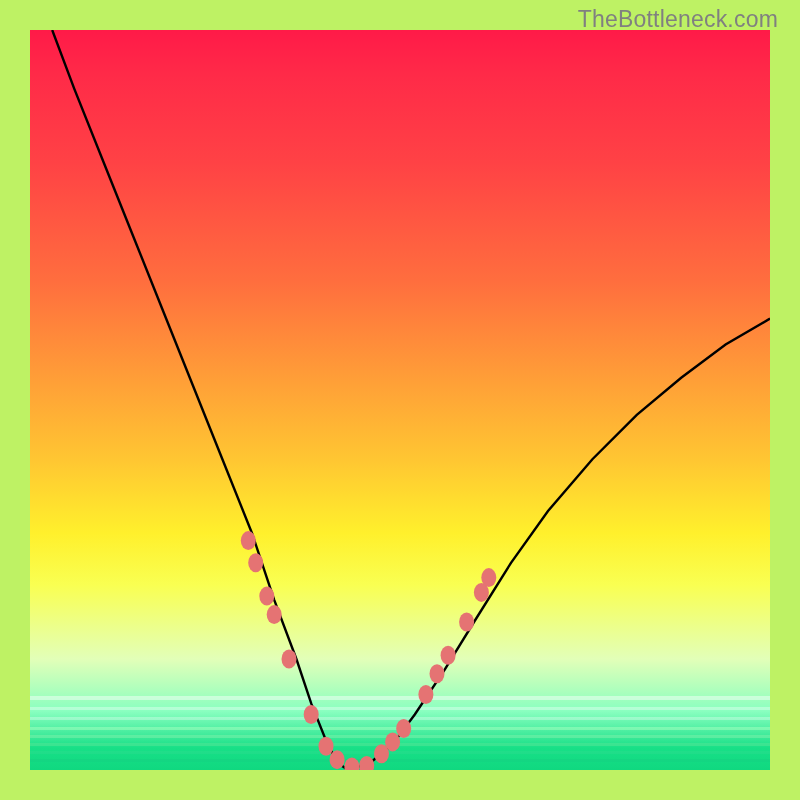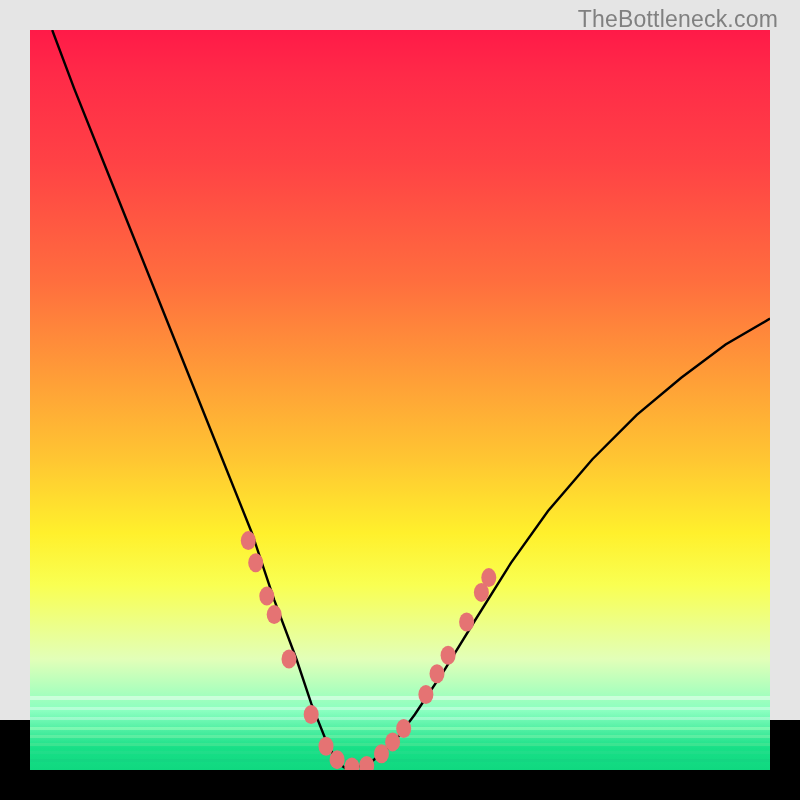--- a/index.html
+++ b/index.html
@@ -1,17 +1,17 @@
 <!DOCTYPE html>
 <html><head>
 <meta charset="utf-8">
 <style>
   * { margin: 0; padding: 0; box-sizing: border-box; }
   html, body { width: 800px; height: 800px; background: #000; overflow: hidden; }
-  .stage { position: relative; width: 800px; height: 720px; background: #e5e5e5; }
+  .stage { position: relative; width: 800px; height: 800px; background: #bef264; }
   .watermark {
     position: absolute;
     top: 6px;
     right: 22px;
     font-family: Arial, Helvetica, sans-serif;
     font-size: 23px;
     color: #808080;
     letter-spacing: 0.2px;
     font-weight: 400;
   }

